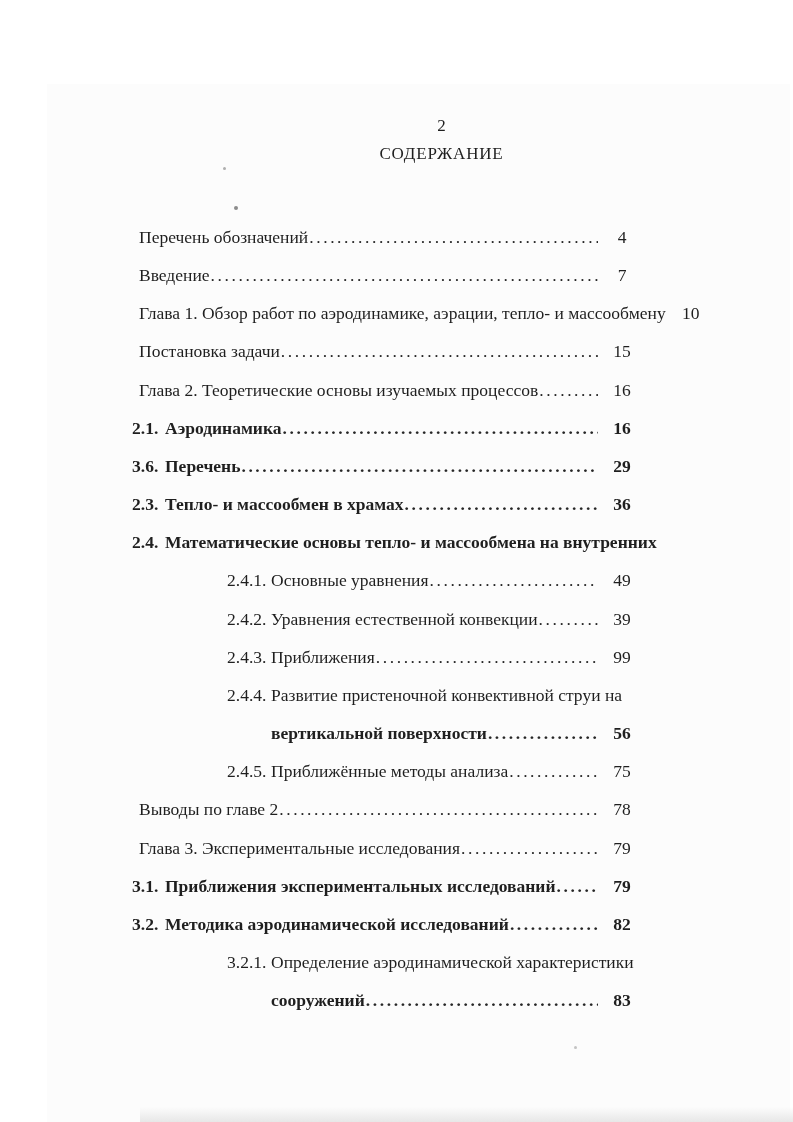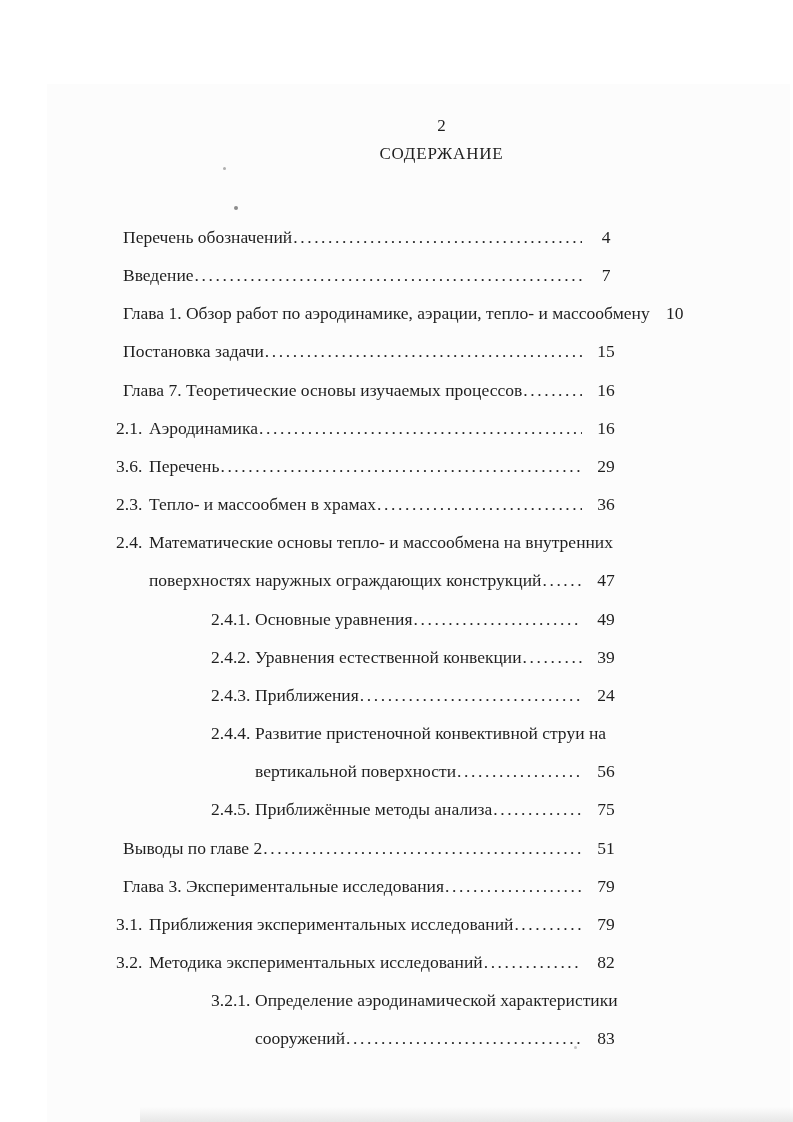--- a/index.html
+++ b/index.html
@@ -23,30 +23,30 @@
   .speck { position:absolute; border-radius:50%; background:#6f6f6f; }
   .speck.s1 { left:223px; top:167px; width:3px; height:3px; opacity:.55; }
   .speck.s2 { left:234px; top:206px; width:4px; height:4px; opacity:.8; }
   .speck.s3 { left:574px; top:1046px; width:3px; height:3px; opacity:.4; }
 
   .center-block { position:absolute; left:123px; width:637px; text-align:center; }
   #pagenum-wrap { top:116px; font-size:17px; }
   #title-wrap   { top:144px; font-size:17px; letter-spacing:.8px; }
 
   #toc-list {
-    position:absolute; top:218px; left:0; width:680px;
+    position:absolute; top:218px; left:16px; width:680px;
     font-size:17.5px; line-height:38.15px;
   }
   .entry { padding-right:56px; }
   .entry.lvl0 { padding-left:123px; }
-  .entry.lvl1 { padding-left:116px; }
+  .entry.lvl1 { padding-left:116px;font-weight:bold; }
   .entry.lvl2 { padding-left:211px; }
   .line { display:flex; align-items:baseline; }
   .entry.lvl1 .line.cont { padding-left:33px; }
-  .entry.lvl2 .line.cont { padding-left:44px; }
+  .entry.lvl2 .line.cont { padding-left:44px;font-weight:bold; }
   .num { flex:none; width:33px; white-space:nowrap; }
   .entry.lvl2 .num { width:44px; }
   .lbl { flex:none; white-space:nowrap; }
   .dots { flex:1 1 auto; min-width:0; overflow:hidden; white-space:nowrap; margin:0 2px 0 1px; color:#262626; }
   .dots::after {
     content:"...................................................................................................................................................................................";
     letter-spacing:2.6px;
   }
   .pg { flex:none; width:36px; margin-left:4px; text-align:center; white-space:nowrap; }
 </style>
@@ -86,21 +86,21 @@
       </div>
       <div class="entry lvl0">
         <div class="line">
           <span class="lbl">Постановка задачи</span>
           <span class="dots"></span>
           <span class="pg">15</span>
         </div>
       </div>
       <div class="entry lvl0">
         <div class="line">
-          <span class="lbl">Глава 7. Теоретические основы изучаемых процессов</span>
+          <span class="lbl">Глава 2. Теоретические основы изучаемых процессов</span>
           <span class="dots"></span>
           <span class="pg">16</span>
         </div>
       </div>
       <div class="entry lvl1">
         <div class="line">
           <span class="num">2.1.</span>
           <span class="lbl">Аэродинамика</span>
           <span class="dots"></span>
           <span class="pg">16</span>
@@ -120,25 +120,20 @@
           <span class="lbl">Тепло- и массообмен в храмах</span>
           <span class="dots"></span>
           <span class="pg">36</span>
         </div>
       </div>
       <div class="entry lvl1">
         <div class="line">
           <span class="num">2.4.</span>
           <span class="lbl">Математические основы тепло- и массообмена на внутренних</span>
         </div>
-        <div class="line cont">
-          <span class="lbl">поверхностях наружных ограждающих конструкций</span>
-          <span class="dots"></span>
-          <span class="pg">47</span>
-        </div>
       </div>
       <div class="entry lvl2">
         <div class="line">
           <span class="num">2.4.1.</span>
           <span class="lbl">Основные уравнения</span>
           <span class="dots"></span>
           <span class="pg">49</span>
         </div>
       </div>
       <div class="entry lvl2">
@@ -147,21 +142,21 @@
           <span class="lbl">Уравнения естественной конвекции</span>
           <span class="dots"></span>
           <span class="pg">39</span>
         </div>
       </div>
       <div class="entry lvl2">
         <div class="line">
           <span class="num">2.4.3.</span>
           <span class="lbl">Приближения</span>
           <span class="dots"></span>
-          <span class="pg">24</span>
+          <span class="pg">99</span>
         </div>
       </div>
       <div class="entry lvl2">
         <div class="line">
           <span class="num">2.4.4.</span>
           <span class="lbl">Развитие пристеночной конвективной струи на</span>
         </div>
         <div class="line cont">
           <span class="lbl">вертикальной поверхности</span>
           <span class="dots"></span>
@@ -173,42 +168,42 @@
           <span class="num">2.4.5.</span>
           <span class="lbl">Приближённые методы анализа</span>
           <span class="dots"></span>
           <span class="pg">75</span>
         </div>
       </div>
       <div class="entry lvl0">
         <div class="line">
           <span class="lbl">Выводы по главе 2</span>
           <span class="dots"></span>
-          <span class="pg">51</span>
+          <span class="pg">78</span>
         </div>
       </div>
       <div class="entry lvl0">
         <div class="line">
           <span class="lbl">Глава 3. Экспериментальные исследования</span>
           <span class="dots"></span>
           <span class="pg">79</span>
         </div>
       </div>
       <div class="entry lvl1">
         <div class="line">
           <span class="num">3.1.</span>
           <span class="lbl">Приближения экспериментальных исследований</span>
           <span class="dots"></span>
           <span class="pg">79</span>
         </div>
       </div>
       <div class="entry lvl1">
         <div class="line">
           <span class="num">3.2.</span>
-          <span class="lbl">Методика экспериментальных исследований</span>
+          <span class="lbl">Методика аэродинамической исследований</span>
           <span class="dots"></span>
           <span class="pg">82</span>
         </div>
       </div>
       <div class="entry lvl2">
         <div class="line">
           <span class="num">3.2.1.</span>
           <span class="lbl">Определение аэродинамической характеристики</span>
         </div>
         <div class="line cont">

